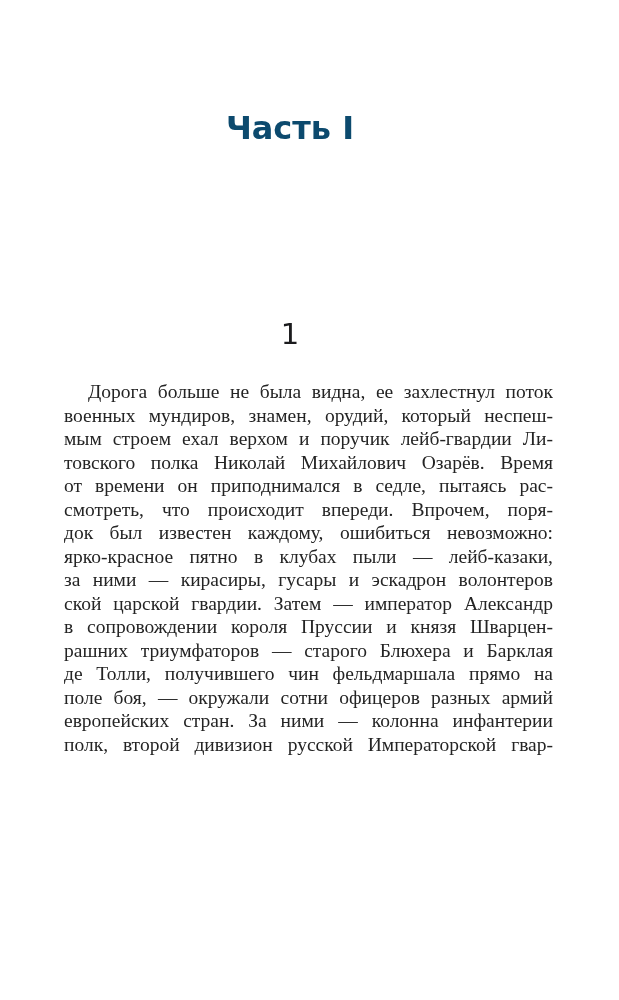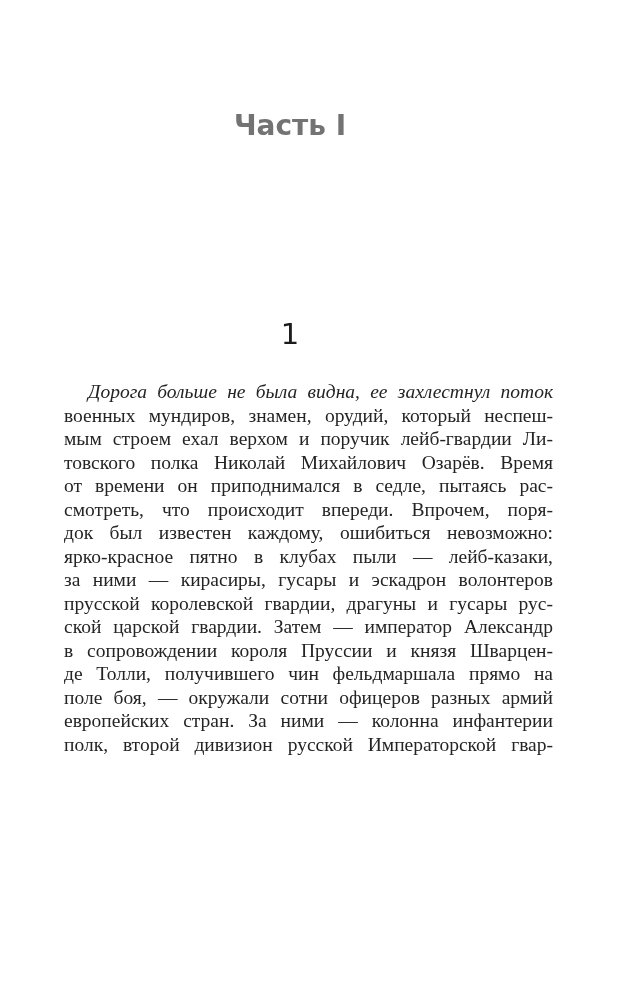--- a/index.html
+++ b/index.html
@@ -15,24 +15,24 @@
     overflow: hidden;
   }
   .part-heading {
     position: absolute;
     top: 111px;
     left: 290px;
     transform: translateX(-50%);
     margin: 0;
     font-family: "DejaVu Sans", sans-serif;
     font-weight: 700;
-    font-size: 28px;
+    font-size: 32px;
     line-height: 1.1;
     letter-spacing: 0px;
-    color: #737373;
+    color: #0c4a6e;
     white-space: nowrap;
   }
   .chapter-number {
     position: absolute;
     top: 320px;
     left: 290px;
     transform: translateX(-50%);
     font-family: "DejaVu Sans", sans-serif;
     font-weight: 400;
     font-size: 29px;
@@ -50,21 +50,20 @@
     color: #242424;
   }
   .jline {
     height: 23.5px;
     overflow: hidden;
     text-align: justify;
     text-align-last: justify;
   }
   .jline.indent {
     text-indent: 24px;
-    font-style: italic;
   }
   .jline.last {
     text-align-last: left;
   }
 </style>
 </head>
 <body>
 
 <div class="page">
   <h1 class="part-heading">Часть I</h1>
@@ -72,21 +71,21 @@
   <div class="paragraph" id="paragraph">
       <div class="jline indent">Дорога больше не была видна, ее захлестнул поток</div>
       <div class="jline">военных мундиров, знамен, орудий, который неспеш-</div>
       <div class="jline">мым строем ехал верхом и поручик лейб-гвардии Ли-</div>
       <div class="jline">товского полка Николай Михайлович Озарёв. Время</div>
       <div class="jline">от времени он приподнимался в седле, пытаясь рас-</div>
       <div class="jline">смотреть, что происходит впереди. Впрочем, поря-</div>
       <div class="jline">док был известен каждому, ошибиться невозможно:</div>
       <div class="jline">ярко-красное пятно в клубах пыли — лейб-казаки,</div>
       <div class="jline">за ними — кирасиры, гусары и эскадрон волонтеров</div>
-      <div class="jline">прусской королевской гвардии, драгуны и гусары рус-</div>
       <div class="jline">ской царской гвардии. Затем — император Александр</div>
       <div class="jline">в сопровождении короля Пруссии и князя Шварцен-</div>
+      <div class="jline">рашних триумфаторов — старого Блюхера и Барклая</div>
       <div class="jline">де Толли, получившего чин фельдмаршала прямо на</div>
       <div class="jline">поле боя, — окружали сотни офицеров разных армий</div>
       <div class="jline">европейских стран. За ними — колонна инфантерии</div>
       <div class="jline">полк, второй дивизион русской Императорской гвар-</div>
     </div>
 </div>
 
 </body></html>

